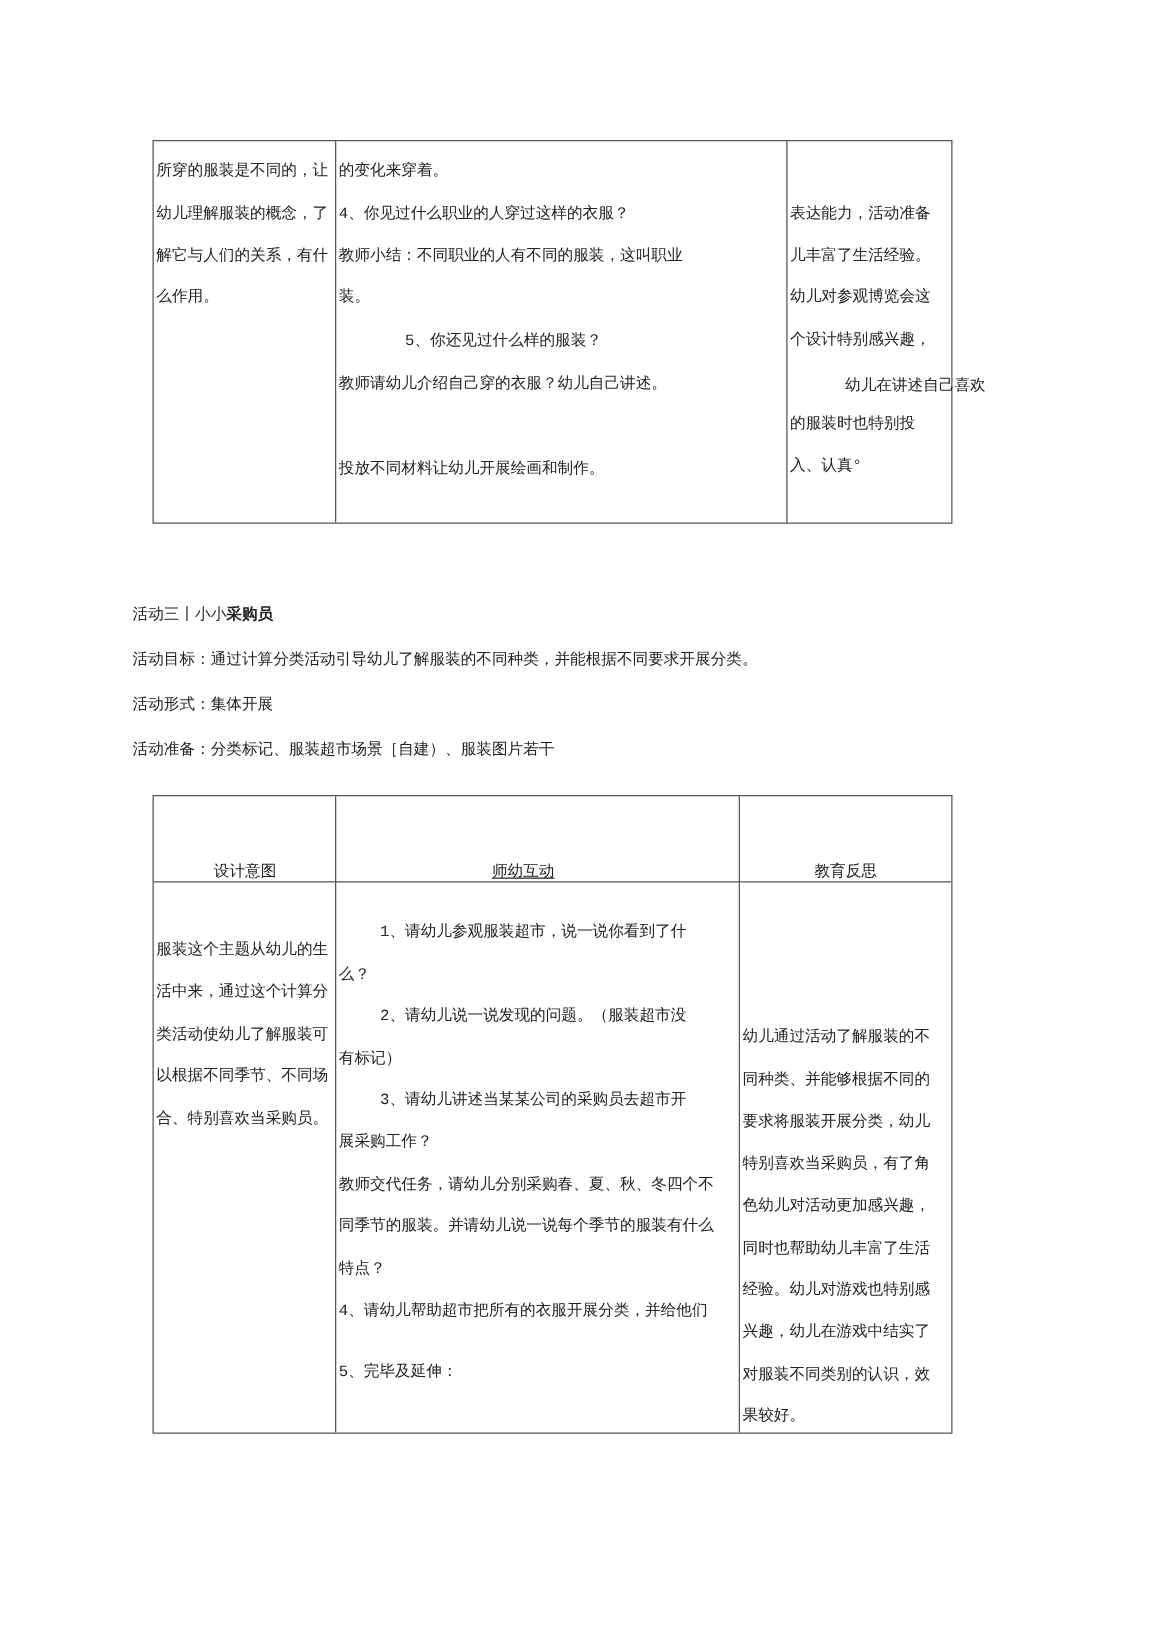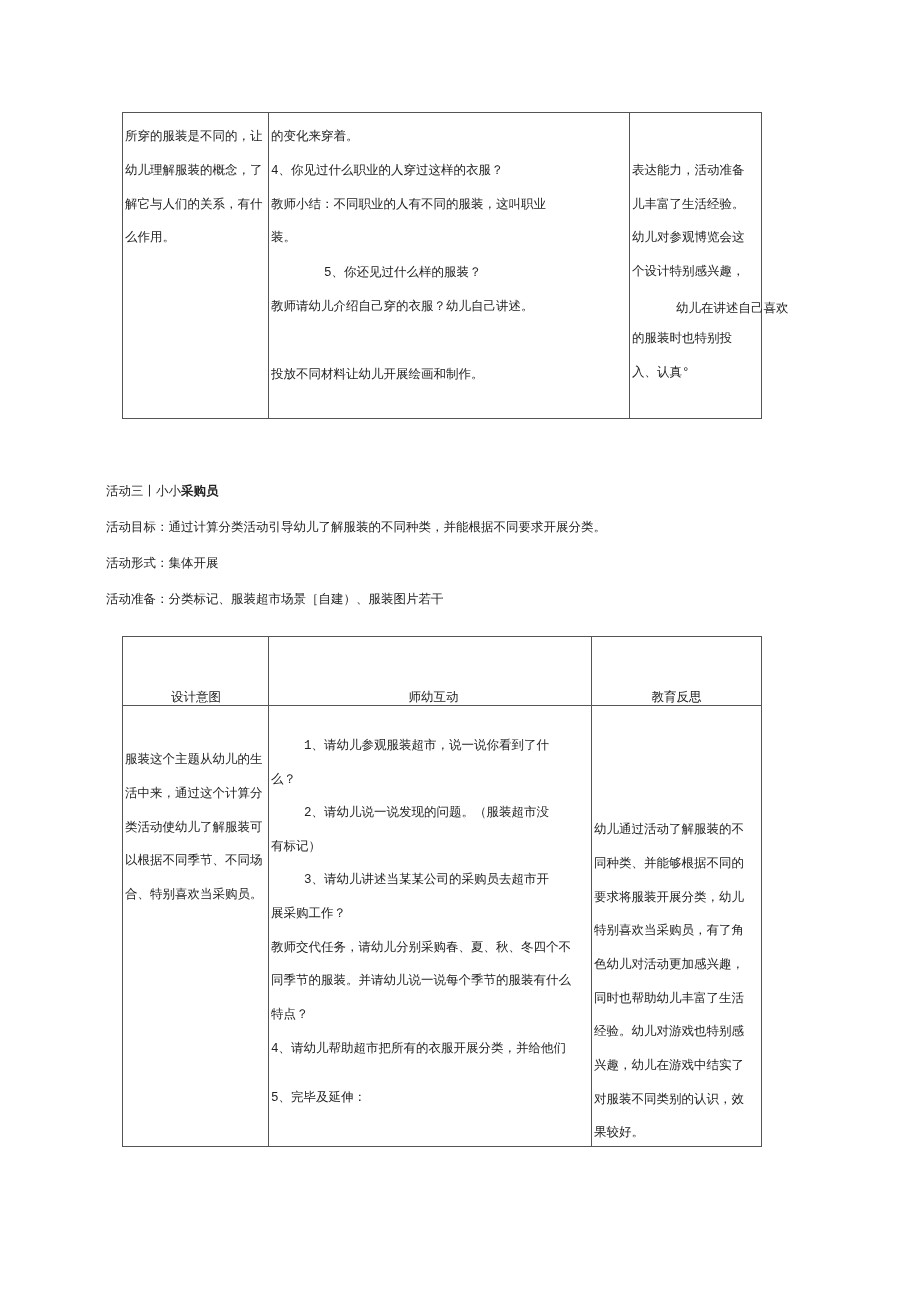--- a/index.html
+++ b/index.html
@@ -55,21 +55,21 @@
 <div class="para" style="top:519px;">活动目标：通过计算分类活动引导幼儿了解服装的不同种类，并能根据不同要求开展分类。</div>
 <div class="para" style="top:555px;">活动形式：集体开展</div>
 <div class="para" style="top:591px;">活动准备：分类标记、服装超市场景［自建）、服装图片若干</div>
 
 <div class="tbl" style="left:122px; top:636px; width:640px; height:511px;">
   <div class="vline" style="left:145px;"></div>
   <div class="vline" style="left:468px;"></div>
   <div class="hline" style="top:68px;"></div>
 
   <div class="hdr" style="left:0; width:146px; top:52px;">设计意图</div>
-  <div class="hdr" style="left:149px; width:323px; top:52px;">师幼互动</div>
+  <div class="hdr" style="left:134px; width:323px; top:52px;text-decoration:underline;">师幼互动</div>
   <div class="hdr" style="left:469px; width:169px; top:52px;">教育反思</div>
 
   <div class="cell" style="left:0; top:69px; width:146px; height:440px;">
     <div class="line" style="left:2px; top:46px;">服装这个主题从幼儿的生</div>
     <div class="line" style="left:2px; top:80px;">活中来，通过这个计算分</div>
     <div class="line" style="left:2px; top:114px;">类活动使幼儿了解服装可</div>
     <div class="line" style="left:2px; top:147px;">以根据不同季节、不同场</div>
     <div class="line" style="left:2px; top:181px;">合、特别喜欢当采购员。</div>
   </div>
 

